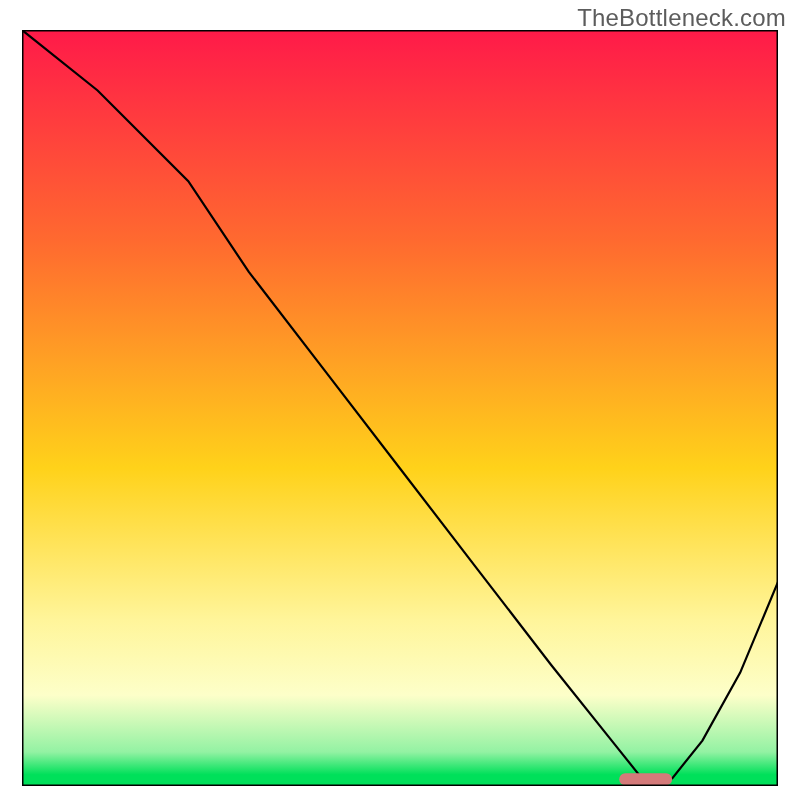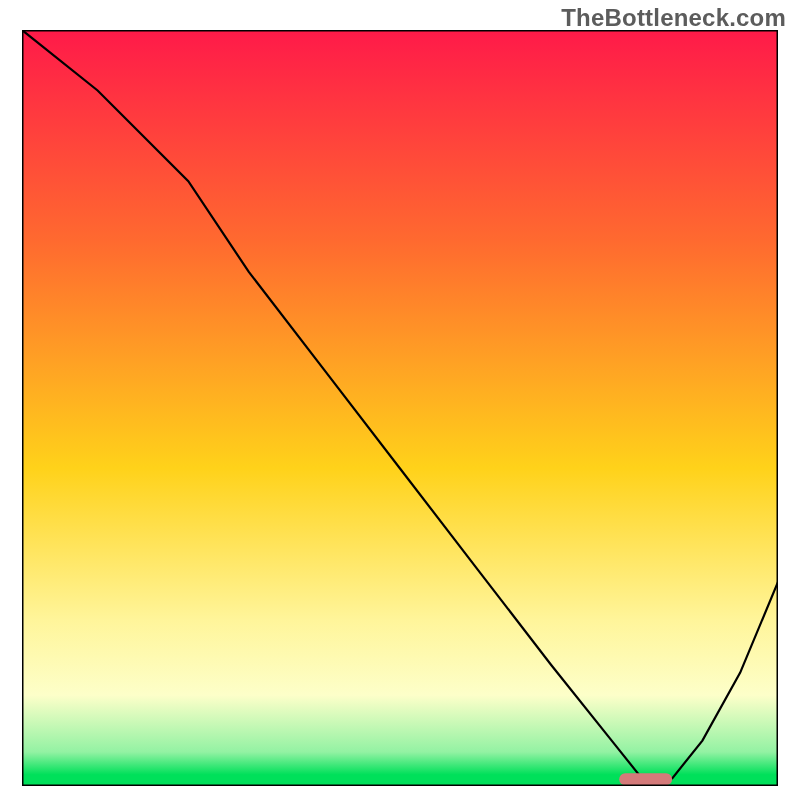--- a/index.html
+++ b/index.html
@@ -13,21 +13,21 @@
   .wrapper {
     position: relative;
     width: 800px;
     height: 800px;
   }
   .watermark {
     position: absolute;
     top: 4px;
     right: 14px;
     font-size: 24px;
-    font-weight: 700;
+    font-weight: 400;
     color: #5c5c5c;
     letter-spacing: 0.2px;
     z-index: 20;
   }
   .plot {
     position: absolute;
     left: 22px;
     top: 30px;
     width: 756px;
     height: 756px;

